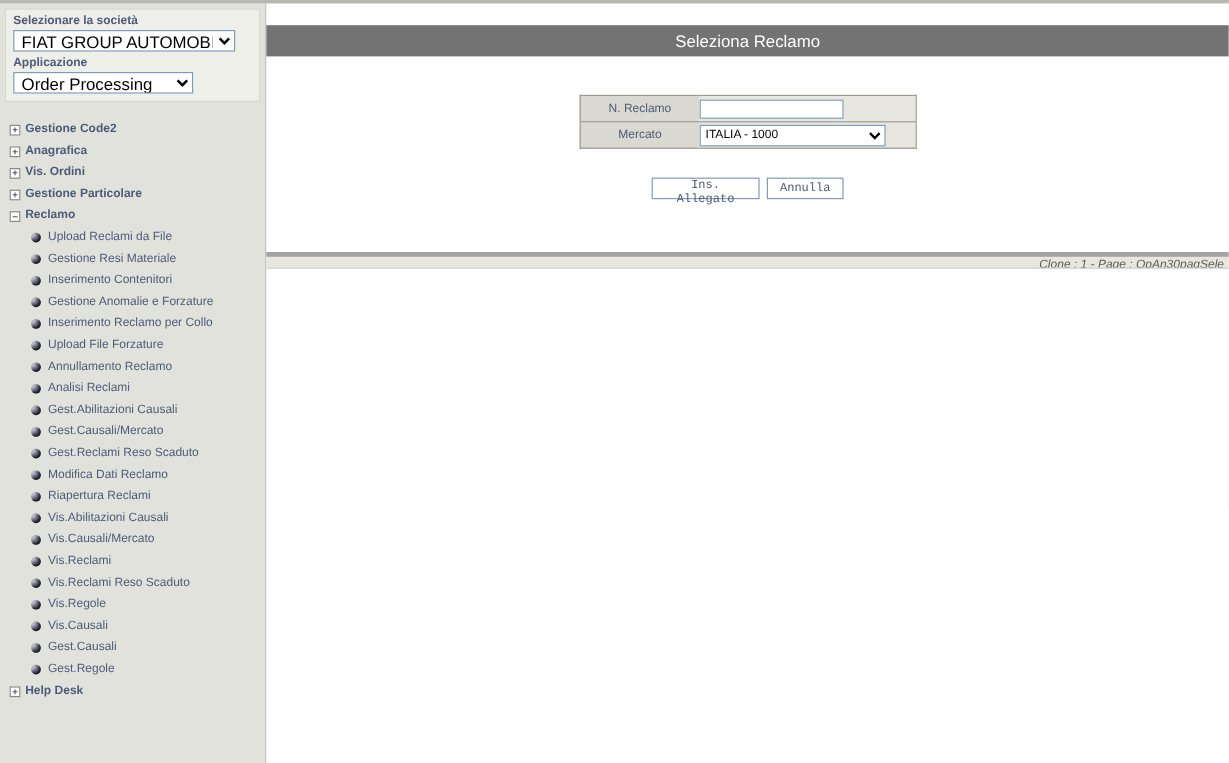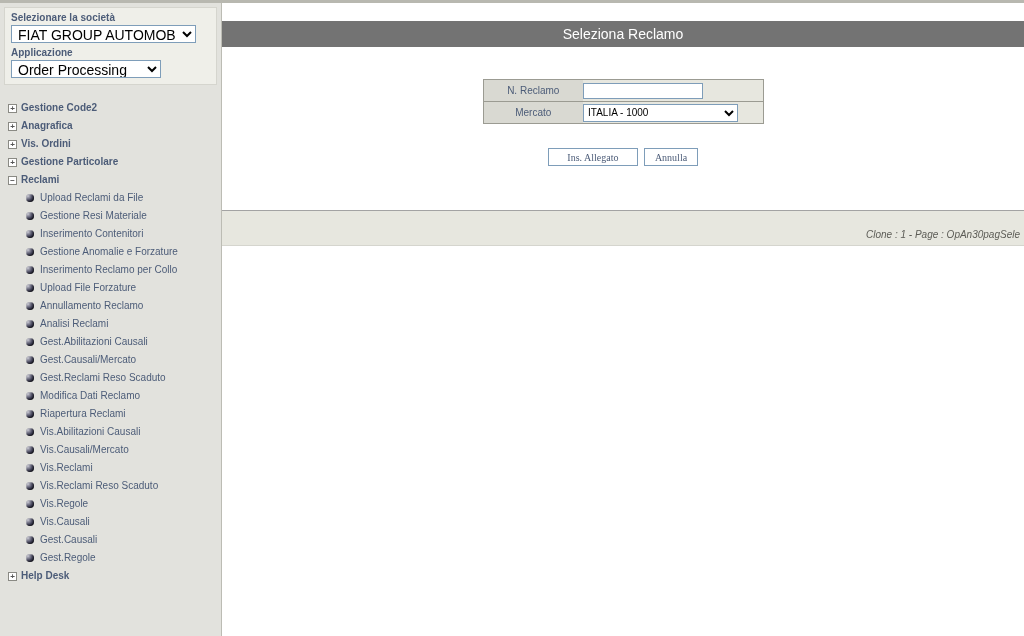--- a/index.html
+++ b/index.html
@@ -163,37 +163,37 @@
   .btnrow {
     display: flex;
     justify-content: center;
     gap: 6px;
     margin-top: 24px;
   }
   .btn {
     border: 1px solid #7e9db9;
     background: #fff;
     color: #4c5c78;
-    font-family: Liberation Serif, serif;
+    font-family: Liberation Mono, monospace;
     font-size: 10px;
     padding: 1px 10px;
     height: 18px;
     cursor: pointer;
   }
   .btn.primary { width: 90px; }
 
   .footer {
     margin-top: 44px;
     background: #e7e7df;
-    border-top: 1px solid #a3a3a3;
+    border-top: 4px solid #a3a3a3;
     border-bottom: 1px solid #d5d5ce;
     text-align: right;
     font-style: italic;
     color: #5c5c56;
-    padding: 17px 4px;
+    padding: 0 4px;
     font-size: 10px;
     height: 14px;
     line-height: 14px;
     overflow: hidden;
   }
 </style>
 </head>
 <body>
 
 <div class="layout">
@@ -223,21 +223,21 @@
         <div class="tree-item tree-top">
           <span class="pm-box">+</span>
           <span>Vis. Ordini</span>
         </div>
         <div class="tree-item tree-top">
           <span class="pm-box">+</span>
           <span>Gestione Particolare</span>
         </div>
         <div class="tree-item tree-top">
           <span class="pm-box">−</span>
-          <span>Reclami</span>
+          <span>Reclamo</span>
         </div>
         <div class="tree-item subitem">
           <span class="bullet"></span>
           <span class="txt">Upload Reclami da File</span>
         </div>
         <div class="tree-item subitem">
           <span class="bullet"></span>
           <span class="txt">Gestione Resi Materiale</span>
         </div>
         <div class="tree-item subitem">

